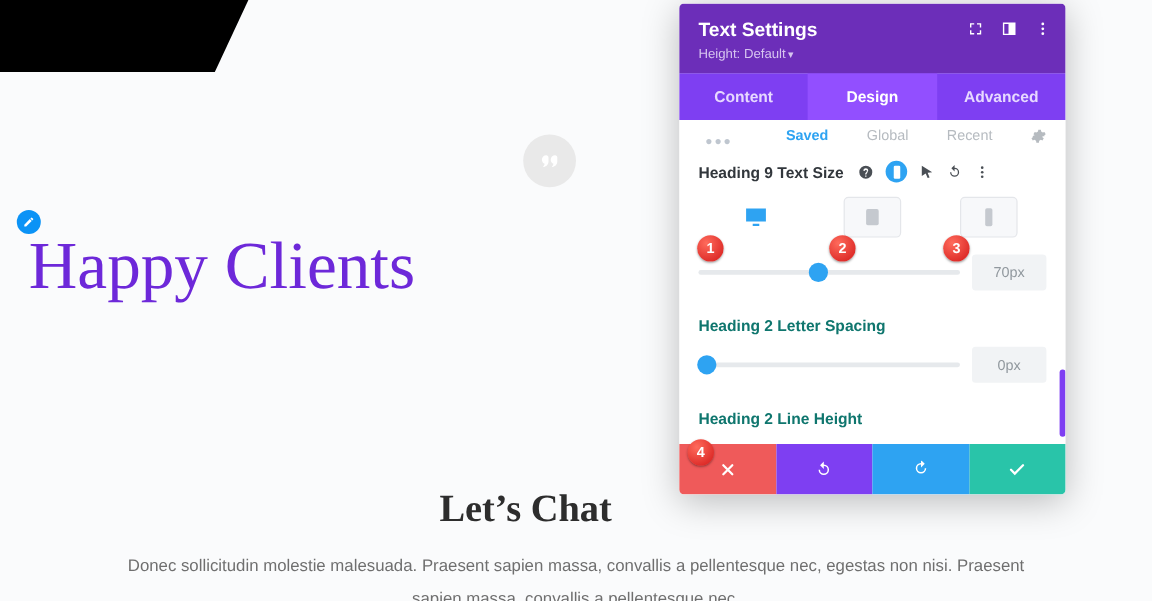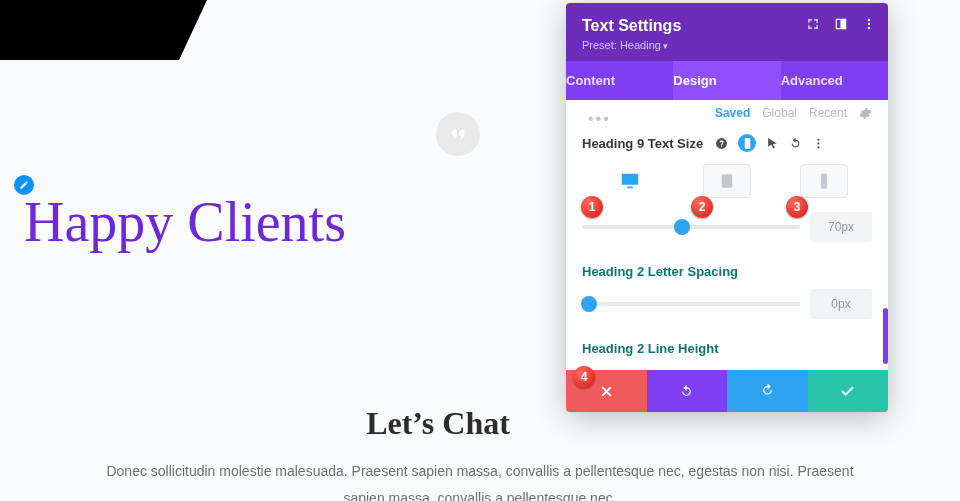--- a/index.html
+++ b/index.html
@@ -17,25 +17,25 @@
 
   
   .panel { position: absolute; top: 3px; right: 72px; width: 322px; height: 409px; background: #fff; box-shadow: 0 6px 30px rgba(0,0,0,.25); border-radius: 4px; overflow: hidden; display:flex; flex-direction:column; }
   .panel-head { background: #6c2eb9; color:#fff; padding: 14px 16px 10px; position:relative; }
   .panel-title { font-size: 16px; font-weight: 700; }
   .panel-preset { font-size: 11px; color: #d6c4ef; margin-top:4px; cursor:pointer; }
   .panel-preset .caret { font-size:9px; margin-left:2px; }
   .head-icons { position:absolute; right:12px; top:14px; display:flex; gap:14px; }
   .hicon { width:14px; height:14px; fill:#fff; cursor:pointer; }
   .tabs { display:flex; background:#7e3ff2; }
-  .tabs .tab { flex:1; text-align:left; padding:12px 0; font-size:13px; color:#e7d9ff; font-weight:600; cursor:pointer; }
+  .tabs .tab { flex:1; text-align:center; padding:12px 0; font-size:13px; color:#e7d9ff; font-weight:600; cursor:pointer; }
   .tabs .tab.active { background:#924fff; color:#fff; }
   .panel-body { flex:1; padding: 10px 16px 0; overflow:hidden; position:relative; }
   .dots-row { color:#bfc6cf; font-size:16px; letter-spacing:2px; margin-left:6px; }
-  .saved-bar { display:flex; justify-content:flex-end; gap:12px; font-size:12px; margin-top:-4px; margin-bottom:14px; align-items:center; }
+  .saved-bar { display:flex; justify-content:flex-end; gap:32px; font-size:12px; margin-top:-4px; margin-bottom:14px; align-items:center; }
   .saved-bar .saved { color:#2ea3f2; font-weight:600; }
   .saved-bar .muted { color:#b6bbc0; }
   .saved-bar .gear { width:13px; height:13px; fill:#b6bbc0; cursor:pointer; }
   .opt-title-row { display:flex; align-items:center; gap:8px; font-size:13px; font-weight:600; color:#32373c; margin-bottom:12px; }
   .mini-icons { display:flex; align-items:center; gap:10px; margin-left:4px; }
   .mini { width:13px; height:13px; fill:#4a4f55; cursor:pointer; }
   .mini.blue { fill:#fff; }
   .mini-badge { width:18px; height:18px; background:#2ea3f2; border-radius:50%; display:flex; align-items:center; justify-content:center; }
   .device-row { display:flex; justify-content:space-around; align-items:center; margin: 6px 0 14px; }
   .device { width:48px; height:34px; border:1px solid #e4e6ea; border-radius:4px; display:flex; align-items:center; justify-content:center; background:#f7f8fa; }
@@ -78,21 +78,21 @@
   </div>
   <h1 class="heading">Happy Clients</h1>
 
   <h2 class="subheading">Let’s Chat</h2>
   <p class="body-text">Donec sollicitudin molestie malesuada. Praesent sapien massa, convallis a pellentesque nec, egestas non nisi. Praesent sapien massa, convallis a pellentesque nec.</p>
 
   <div class="panel">
     <div class="panel-head">
       <div class="panel-title">Text Settings</div>
       <div class="panel-preset">
-        <span>Preset: Heading</span><span class="caret">▾</span>
+        <span>Height: Default</span><span class="caret">▾</span>
       </div>
       <div class="head-icons">
         <svg class="hicon" viewBox="0 0 24 24">
             <path d="M4 4h6v2H6v4H4V4zm10 0h6v6h-2V6h-4V4zM4 14h2v4h4v2H4v-6zm14 0h2v6h-6v-2h4v-4z"></path>
           </svg>
         <svg class="hicon" viewBox="0 0 24 24">
             <path d="M3 3h18v18H3V3zm2 2v14h6V5H5z"></path>
           </svg>
         <svg class="hicon" viewBox="0 0 24 24">
             <circle cx="12" cy="5" r="2"></circle>

